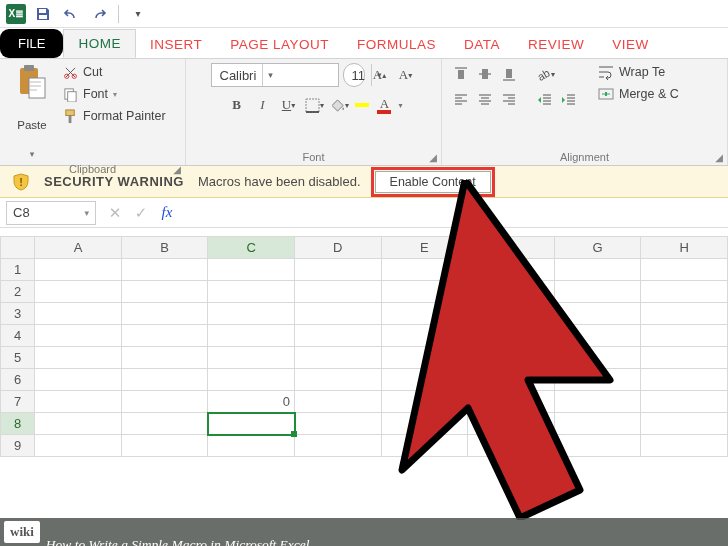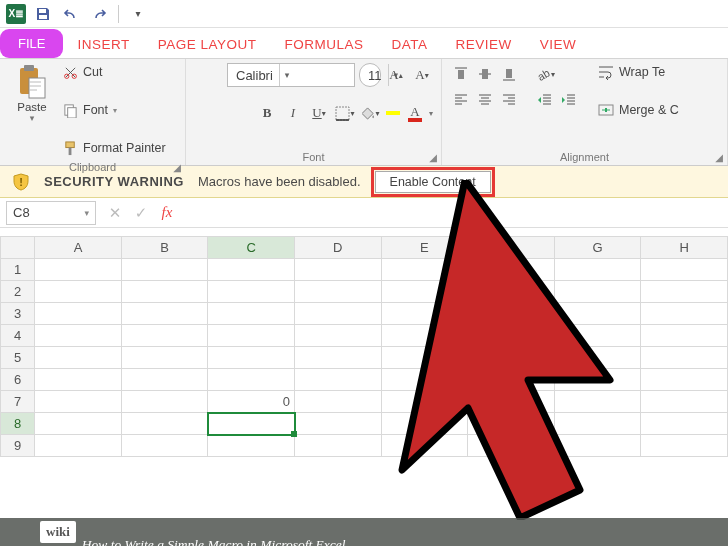--- a/index.html
+++ b/index.html
@@ -7,40 +7,40 @@
 
   
   .title-bar { height: 28px; background: #fff; display: flex; align-items: center; padding: 0 6px; gap: 6px; border-bottom: 1px solid #e0e0e0; }
   .title-bar .qat-btn { width: 22px; height: 22px; display: flex; align-items: center; justify-content: center; color: #555; }
   .excel-logo { width: 20px; height: 20px; background: #217346; color: #fff; font-weight: bold; font-size: 10px; display:flex; align-items:center; justify-content:center; border-radius:2px; }
   .qat-sep { width:1px; height:18px; background:#ccc; margin:0 2px; }
 
   
   .ribbon-tabs { height: 30px; display: flex; align-items: flex-end; background: #fff; padding-left: 0; }
   .ribbon-tabs .tab { padding: 6px 14px 6px; font-size: 13.5px; letter-spacing: .5px; color: #ef4444; cursor: pointer; }
-  .ribbon-tabs .file-tab { background: #d946ef; color: #fff; padding: 7px 18px; border-radius: 9px; }
+  .ribbon-tabs .file-tab { background: #000000; color: #fff; padding: 7px 18px; border-radius: 9px; }
   .ribbon-tabs .tab.active { color: #217346; border: 1px solid #d4d4d4; border-bottom: 1px solid #f3f3f3; background:#f3f3f3; }
 
   
   .ribbon { height: 108px; background: #f3f3f3; border-top:1px solid #d4d4d4; border-bottom: 1px solid #ccc; display: flex; }
   .group { border-right: 1px solid #ddd; display: flex; flex-direction: column; }
   .group-body { flex: 1; display: flex; padding: 4px 8px; align-items: flex-start; gap: 4px; }
   .group-label { text-align: center; font-size: 11px; color: #777; padding-bottom: 2px; position: relative; }
   .group-label .launcher { position:absolute; right:4px; bottom:2px; font-size:10px; color:#888; }
 
-  .big-btn { display:flex; flex-direction:column; align-items:center; gap:0; width:48px; font-size:11.5px; color:#444; }
+  .big-btn { display:flex; flex-direction:column; align-items:center; gap:18px; width:48px; font-size:11.5px; color:#444; }
   .big-btn .icon-box { width:34px; height:38px; display:flex; align-items:center; justify-content:center; }
   .paste-icon svg { width:30px; height:36px; }
 
-  .stack { display:flex; flex-direction:column; gap:20px; font-size:12.5px; color:#444; }
+  .stack { display:flex; flex-direction:column; gap:4px; font-size:12.5px; color:#444; }
   .stack .row { display:flex; align-items:center; gap:5px; padding:1px 2px; }
   .mini-icon { width:16px; height:16px; display:inline-flex; align-items:center; justify-content:center; }
 
   
-  .font-group .group-body { flex-direction: column; gap:14px; align-items:flex-end; }
+  .font-group .group-body { flex-direction: column; gap:6px; align-items:center; }
   .font-row1 { display:flex; gap:4px; align-items:center; }
   .combo { height:24px; border:1px solid #bbb; background:#fff; display:flex; align-items:center; padding:0 4px 0 8px; font-size:13px; }
   .combo .caret { margin-left:6px; font-size:9px; color:#666; border-left:1px solid #ccc; padding-left:5px; height:100%; display:flex; align-items:center; }
   .font-name { width:128px; }
   .font-size { width:22px;border-radius:11px; }
   .sq { width:22px; height:22px; display:flex; align-items:center; justify-content:center; font-size:13px; color:#555; }
   .font-row2 { display:flex; gap:2px; align-items:center; }
   .font-row2 .sq { width:24px; height:24px; font-family: "Times New Roman", serif; }
   .color-swatch { width:14px; height:4px; }
 
@@ -54,42 +54,42 @@
   .security-bar { height: 32px; background: #fef7df; border-bottom:1px solid #e2d78f; display:flex; align-items:center; padding: 0 12px; gap: 14px; font-size: 13px; color:#4a4a4a; }
   .security-bar .shield { width:18px; height:18px; }
   .security-bar .title { font-weight:600; letter-spacing:.5px; }
   .enable-btn { background:#fff; border:1px solid #aaa; padding: 3px 14px; font-size:12.5px; color:#444; outline: 3px solid #e53935; outline-offset: 1px; cursor:pointer; }
 
   
   .formula-bar { height:30px; display:flex; align-items:center; border-bottom:1px solid #ddd; background:#fff; }
   .name-box { width:90px; height:24px; margin:0 6px; border:1px solid #ccc; display:flex; align-items:center; padding:0 6px; font-size:13px; justify-content:space-between; }
   .name-box .caret { font-size:9px; color:#888; }
   .fb-btn { width:26px; text-align:center; color:#bcbcbc; font-size:15px; }
-  .fx-label { font-style:italic; font-family:"Times New Roman",serif; color:#ef4444; }
+  .fx-label { font-style:italic; font-family:"Times New Roman",serif; color:#1d4ed8; }
   .formula-input { flex:1; height:24px; border:none; padding:0 6px; font-size:13px; }
 
   
   .sheet { position:relative; }
   table.grid { border-collapse: collapse; width: 100%; table-layout: fixed; }
   table.grid th, table.grid td { border:1px solid #d9d9d9; font-size:13px; font-weight:normal; color:#555; }
   table.grid th { background:#f3f3f3; text-align:center; height:22px; }
   table.grid td { height:22px; padding:0 4px; text-align:right; background:#fff; }
   table.grid .rowhdr { background:#f3f3f3; text-align:center; width:34px; }
   table.grid th.sel-col, table.grid td.rowhdr.sel-row { background:#d8e8d8; color:#2a6b2a; }
   .corner { width:34px; background:#f3f3f3; }
   .selected-cell { outline: 2px solid #1f8b3b; outline-offset:-1px; position:relative; }
   .selected-cell::after { content:""; position:absolute; right:-3px; bottom:-3px; width:6px; height:6px; background:#1f8b3b; }
   .colw { width: 86px; }
 
   
   .cursor-overlay { position:absolute; left:310px; top:180px; width:310px; height:340px; pointer-events:none; }
 
   
   .caption { position:absolute; bottom:0; left:0; right:0; height:28px; background: rgba(80,85,80,.85); color:#fff; display:flex; align-items:center; font-size:13.5px; padding-left:4px; }
-  .caption .wiki { background:#fff; color:#555; font-weight:bold; font-size:13px; padding:3px 6px; margin-right:6px; border-radius:2px; font-family: Georgia, serif; margin-left: 36px; }
+  .caption .wiki { background:#fff; color:#555; font-weight:bold; font-size:13px; padding:3px 6px; margin-right:6px; border-radius:2px; font-family: Georgia, serif; }
   .caption .how { font-family: Georgia, serif; font-style: italic; margin-top: 26px; }
 </style>
 </head>
 <body>
 
 <div class="title-bar">
   <div class="excel-logo">X≣</div>
   <div class="qat-btn">
     <svg width="16" height="16" viewBox="0 0 16 16">
         <path fill="#4a5fa0" d="M2 2h10l2 2v10H2z"></path>
@@ -106,20 +106,21 @@
     <svg width="16" height="16" viewBox="0 0 16 16">
         <path fill="none" stroke="#4a5fa0" stroke-width="1.6" d="M5 12a5 5 0 0 1 5-5h3m-2-3 3 3-3 3"></path>
       </svg>
   </div>
   <div class="qat-sep"></div>
   <div class="qat-btn" style="font-size:10px;">▾</div>
 </div>
 
 <div class="ribbon-tabs">
   <div class="file-tab">FILE</div>
+  <div class="tab active">HOME</div>
   <div class="tab">INSERT</div>
   <div class="tab">PAGE LAYOUT</div>
   <div class="tab">FORMULAS</div>
   <div class="tab">DATA</div>
   <div class="tab">REVIEW</div>
   <div class="tab">VIEW</div>
 </div>
 
 <div class="ribbon">
 

